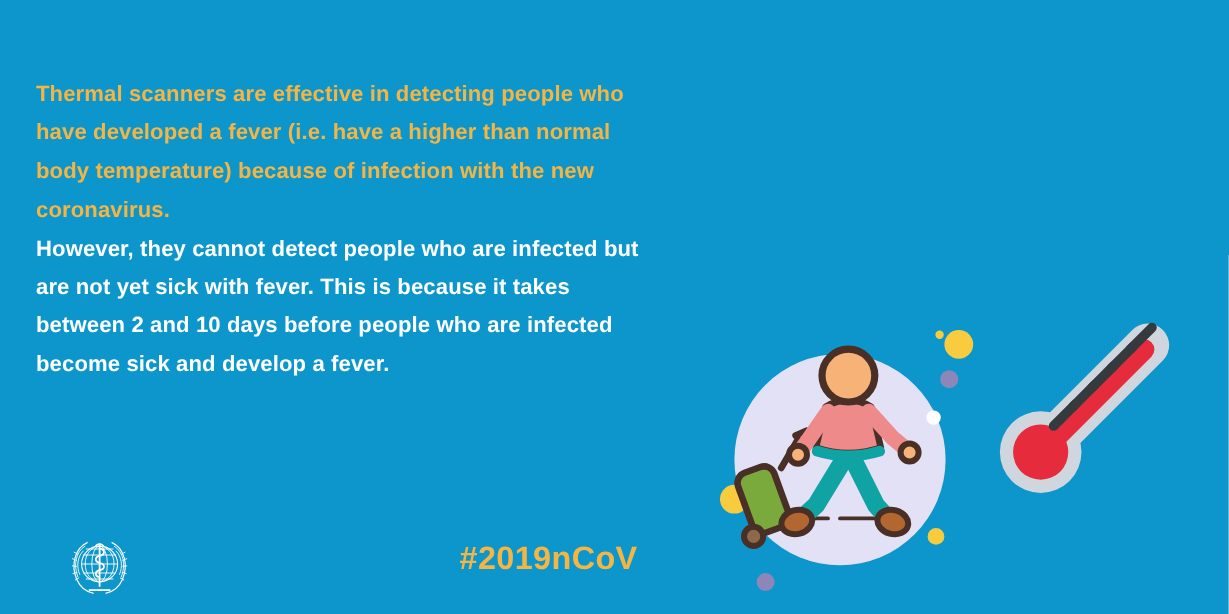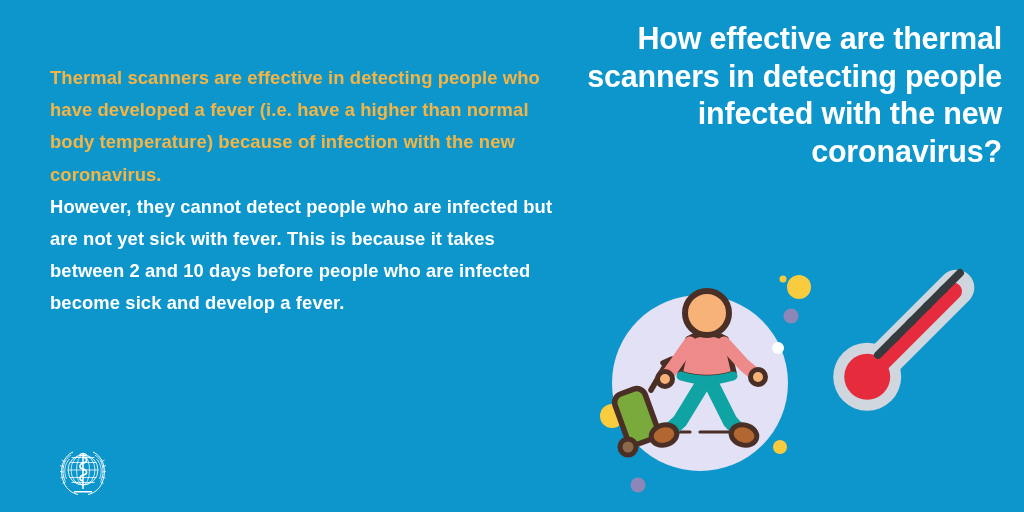--- a/index.html
+++ b/index.html
@@ -15,21 +15,21 @@
     width: 1024px;
     height: 512px;
     background: #0d96cb;
     overflow: hidden;
     font-family: "Liberation Sans", sans-serif;
   }
 
   
   .left-col {
     position: absolute;
-    left: 50px;
+    left: 30px;
     top: 62px;
     width: 515px;
   }
   .body-text {
     font-size: 18.4px;
     font-weight: bold;
     line-height: 32.2px;
     letter-spacing: 0.1px;
     margin: 0;
   }
@@ -93,21 +93,20 @@
 </head>
 <body>
 
 <div class="poster">
 
   <div class="left-col">
     <p class="body-text accent">Thermal scanners are effective in detecting people who have developed a fever (i.e. have a higher than normal body temperature) because of infection with the new coronavirus.</p>
     <p class="body-text plain">However, they cannot detect people who are infected but are not yet sick with fever. This is because it takes between 2 and 10 days before people who are infected become sick and develop a fever.</p>
   </div>
 
-  <h1 class="headline">How effective are thermal scanners in detecting people infected with the new coronavirus?</h1>
 
   <div class="who-logo-block">
     <span class="who-emblem">
       <svg viewBox="0 0 108 100" aria-hidden="true">
         <g fill="none" stroke="#ffffff" stroke-width="1.5">
 
           <path d="M34 10 C12 20 6 48 16 72 C22 86 34 93 44 95" stroke-width="2"></path>
           <path d="M30 16 C14 26 10 48 18 68"></path>
           <path d="M27 24 C17 34 15 50 21 64"></path>
 
@@ -126,20 +125,21 @@
 
           <path d="M54 12 V84" stroke-width="3"></path>
           <path d="M54 20 c9 2 10 10 1 12 c-9 2 -10 10 -1 12 c9 2 10 10 1 12 c-9 2 -10 10 -1 12" stroke-width="3"></path>
           <path d="M47 16 q7 -7 14 0" stroke-width="2.5"></path>
         </g>
         <rect x="36" y="88" width="36" height="3" fill="#ffffff"></rect>
       </svg>
     </span>
   </div>
 
+  <div class="hashtag">#2019nCoV</div>
 
   <div class="illustration">
     <svg viewBox="0 0 444 277" aria-hidden="true">
 
       <circle cx="120" cy="148" r="88" fill="#e2e1f5"></circle>
 
       <circle cx="203" cy="44" r="3.5" fill="#f8cc3e"></circle>
       <circle cx="219" cy="52" r="12" fill="#f8cc3e"></circle>
       <circle cx="211" cy="81" r="7.5" fill="#8c87b8"></circle>
       <circle cx="198" cy="113" r="6" fill="#ffffff"></circle>

